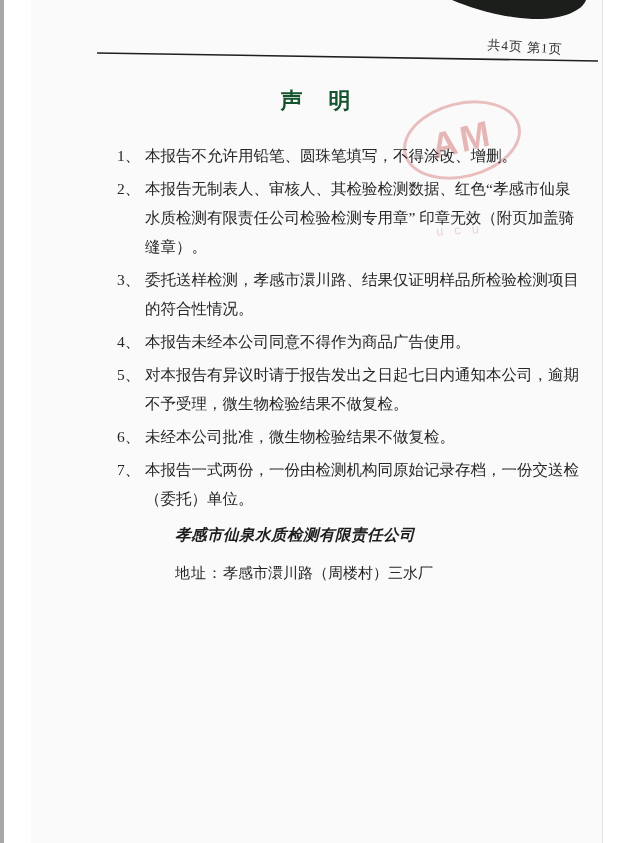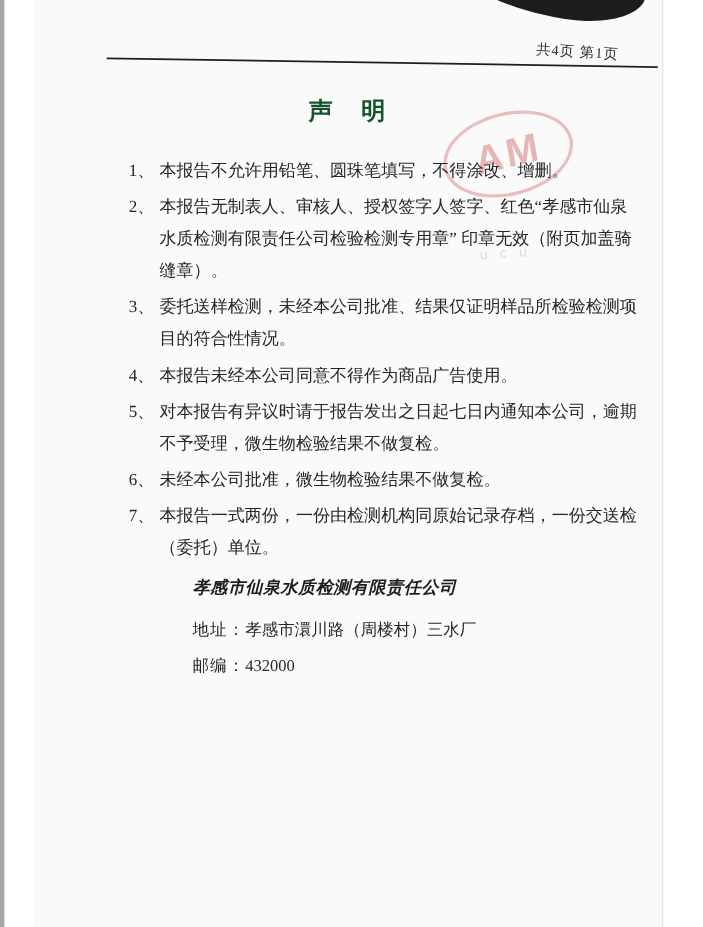--- a/index.html
+++ b/index.html
@@ -89,25 +89,25 @@
 </div>
 <div class="stamp-arc-marks">ucu</div>
 
 <div class="items">
   <div class="item">
     <span class="item-num">1、</span>
     <span class="item-text">本报告不允许用铅笔、圆珠笔填写，不得涂改、增删。</span>
   </div>
   <div class="item">
     <span class="item-num">2、</span>
-    <span class="item-text">本报告无制表人、审核人、授权签字人签字、红色“孝感市仙泉水质检测有限责任公司检验检测专用章” 印章无效（附页加盖骑缝章）。</span>
+    <span class="item-text">本报告无制表人、审核人、其检验检测数据、红色“孝感市仙泉水质检测有限责任公司检验检测专用章” 印章无效（附页加盖骑缝章）。</span>
   </div>
   <div class="item">
     <span class="item-num">3、</span>
-    <span class="item-text">委托送样检测，未经本公司批准、结果仅证明样品所检验检测项目的符合性情况。</span>
+    <span class="item-text">委托送样检测，孝感市澴川路、结果仅证明样品所检验检测项目的符合性情况。</span>
   </div>
   <div class="item">
     <span class="item-num">4、</span>
     <span class="item-text">本报告未经本公司同意不得作为商品广告使用。</span>
   </div>
   <div class="item">
     <span class="item-num">5、</span>
     <span class="item-text">对本报告有异议时请于报告发出之日起七日内通知本公司，逾期不予受理，微生物检验结果不做复检。</span>
   </div>
   <div class="item">
@@ -118,16 +118,13 @@
     <span class="item-num">7、</span>
     <span class="item-text">本报告一式两份，一份由检测机构同原始记录存档，一份交送检（委托）单位。</span>
   </div>
 </div>
 
 <div class="footer">
   <div class="company">孝感市仙泉水质检测有限责任公司</div>
   <div class="contact-line">
     <span class="contact-label">地址：</span><span>孝感市澴川路（周楼村）三水厂</span>
   </div>
-  <div class="contact-line">
-    <span class="contact-label">邮编：</span><span>432000</span>
-  </div>
 </div>
 
 </body></html>

